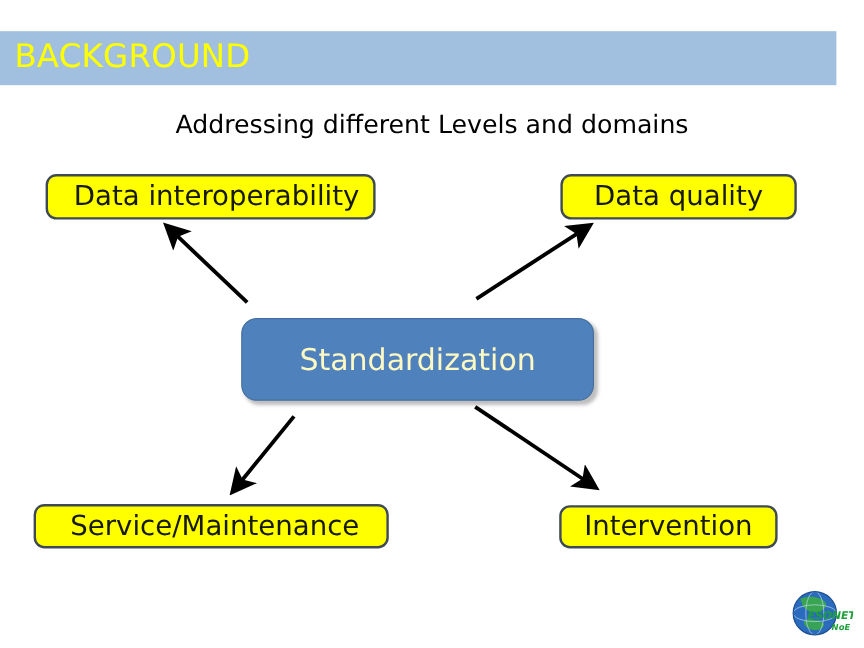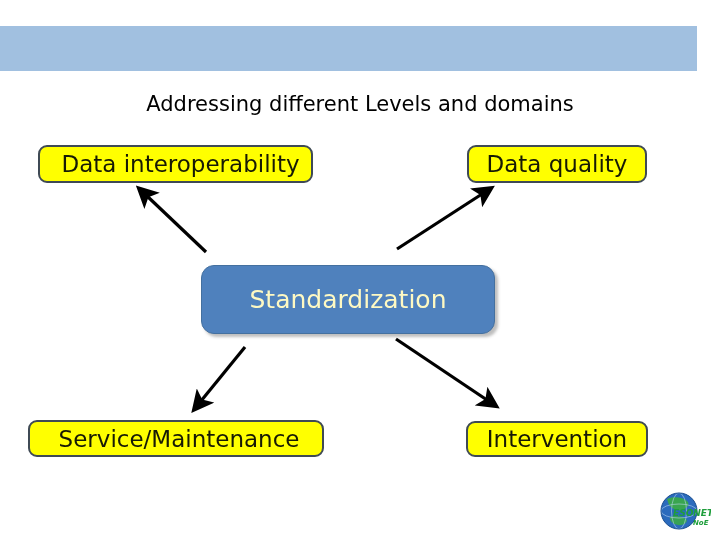--- a/index.html
+++ b/index.html
@@ -81,21 +81,21 @@
   }
   #box-interoperability .ybox-label {
     
     position: relative;
     left: 5px;
   }
 
   #box-quality {
     left: 467px;
     top: 145px;
-    width: 180px;
+    width: 197px;
     height: 38px;
     text-align: center;
   }
 
   #box-service {
     left: 28px;
     top: 420px;
     width: 296px;
     height: 37px;
   }
@@ -149,20 +149,21 @@
     width: 58px;
     height: 46px;
   }
 </style>
 </head>
 <body>
 
 <div class="slide">
 
   <div class="header-banner"></div>
+  <div class="header-title">BACKGROUND</div>
 
   <div class="subtitle">Addressing different Levels and domains</div>
 
   <svg class="arrows" width="720" height="540" viewBox="0 0 720 540" xmlns="http://www.w3.org/2000/svg">
     <defs>
       <marker id="ah" markerWidth="7" markerHeight="7" refX="2.2" refY="3.5" orient="auto" markerUnits="strokeWidth">
         <path d="M0,0 L7,3.5 L0,7 L1.6,3.5 z" fill="#000000"></path>
       </marker>
     </defs>
 

